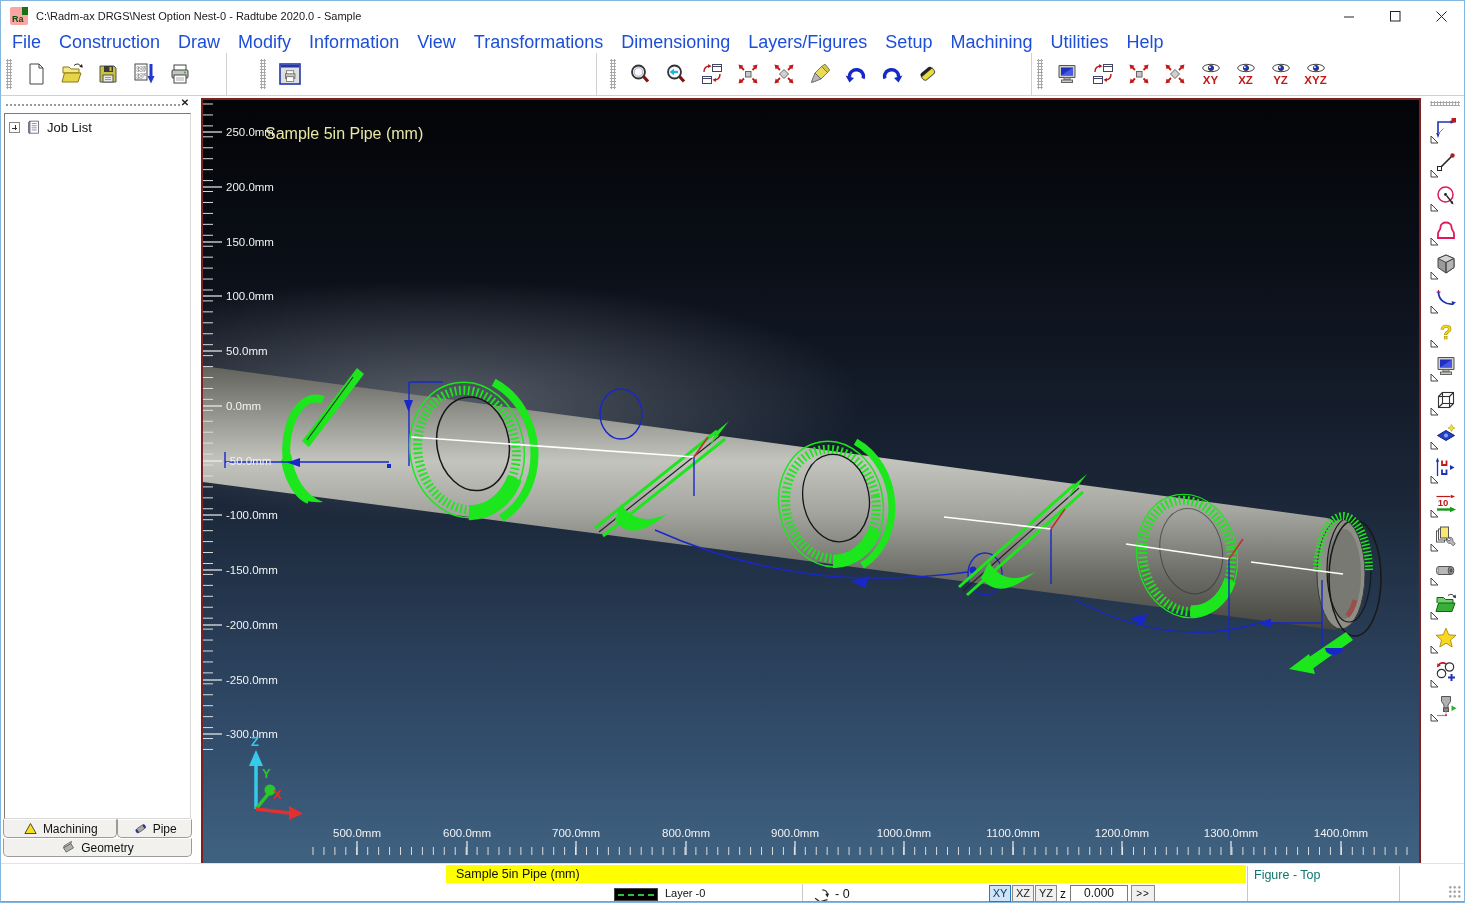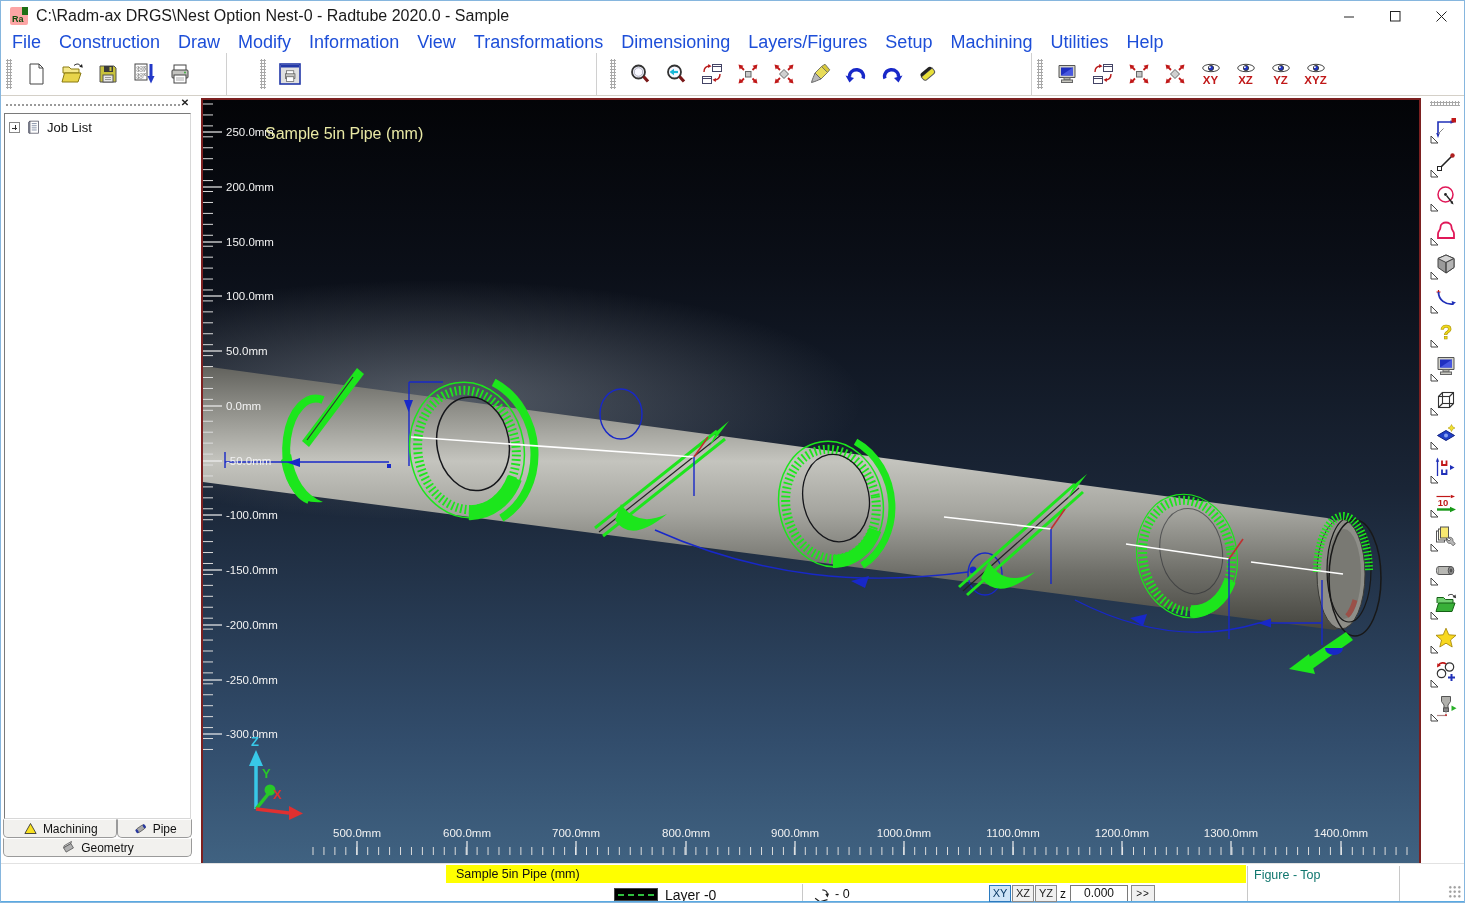--- a/index.html
+++ b/index.html
@@ -5,21 +5,21 @@
   * { box-sizing: border-box; margin: 0; padding: 0; }
   html,body { width:1465px; height:903px; }
   body { font-family:"Liberation Sans", sans-serif; font-size:13px; color:#111; background:#fff; }
   .app { position:relative; width:1465px; height:903px; background:#fff; border:1px solid #86b6de; overflow:hidden; }
 
   
   .titlebar { position:absolute; left:0; top:0; width:100%; height:30px; background:#fff; display:flex; align-items:center; }
   .app-icon { width:18px; height:18px; margin:0 8px 0 9px; background:#fca5a5; border-radius:2px; position:relative; flex:0 0 auto; }
   .app-icon span { position:absolute; left:2px; bottom:1px; font-size:9px; font-weight:bold; color:#0b4d0b; }
   .app-icon i { position:absolute; right:0; top:0; width:6px; height:8px; background:#1e6f14; }
-  .title-text { font-size:16px; color:#1a1a1a; }
+  .title-text { font-size:11px; color:#1a1a1a; }
   .win-btns { position:absolute; right:0; top:0; height:30px; display:flex; }
   .win-btn { width:46px; height:30px; display:flex; align-items:center; justify-content:center; }
   .win-btn svg { display:block; }
 
   
   .menubar { position:absolute; left:0; top:30px; width:100%; height:22px; background:#fff; display:flex; align-items:center; padding-left:2px; }
   .menu-item { padding:2px 9px; font-size:18px; color:#1d4ed8; cursor:default; }
 
   
   .toolbar { position:absolute; left:0; top:52px; width:100%; height:43px; background:#fff; border-bottom:1px solid #d4d0c8; display:flex; }
@@ -68,21 +68,21 @@
   .rt-btn { position:relative; width:32px; height:32px; margin:1px auto 2px auto; display:flex; align-items:center; justify-content:center; cursor:default; }
   .rt-btn .fly { position:absolute; left:0; bottom:0; }
   .rt-btn .icon { line-height:0; }
 
   
   .statusbar { position:absolute; left:0; top:862px; width:100%; height:41px; background:#fff; border-top:1px solid #e2e2e2; }
   .sb-msg { position:absolute; left:445px; top:1px; width:800px; height:18px; background:#ffff00; color:#111; font-size:12.5px; line-height:18px; padding-left:10px; }
   .sb-figure { position:absolute; left:1253px; top:4px; font-size:12.5px; color:#0f766e; }
   .sb-layer-swatch { position:absolute; left:613px; top:24px; width:44px; height:13px; background:#000; border:1px solid #444; }
   .sb-layer-swatch i { position:absolute; left:3px; right:3px; top:5px; border-top:2px dashed #2fbf3f; }
-  .sb-layer { position:absolute; left:664px; top:23px; font-size:14px; }
+  .sb-layer { position:absolute; left:664px; top:23px; font-size:11px; }
   .sb-div { position:absolute; width:1px; background:#c8c8c8; }
   .sb-rot-icon { position:absolute; left:812px; top:22px; line-height:0; }
   .sb-rot { position:absolute; left:834px; top:23px; font-size:12.5px; }
   .sb-plane { position:absolute; top:21px; width:22px; height:17px; border:1px solid #8a8a8a; background:#f0f0f0; font-size:11px; text-align:center; line-height:15px; color:#222; cursor:default; }
   .sb-plane.active { background:#cfe4f7; border-color:#2a7ac0; color:#0a3a66; }
   .sb-z-label { position:absolute; left:1059px; top:23px; font-size:12px; }
   .sb-z-input { position:absolute; left:1069px; top:21px; width:58px; height:17px; border:1px solid #7a7a7a; background:#fff; font-size:12px; text-align:center; line-height:15px; }
   .sb-more { position:absolute; left:1130px; top:21px; width:24px; height:17px; border:1px solid #8a8a8a; background:#f0f0f0; font-size:10px; text-align:center; line-height:15px; letter-spacing:1px; cursor:default; }
   .sb-grip { position:absolute; right:3px; bottom:6px; width:13px; height:13px;
      background-image: radial-gradient(#9a9a9a 1.2px, transparent 1.3px); background-size:4.5px 4.5px; }

